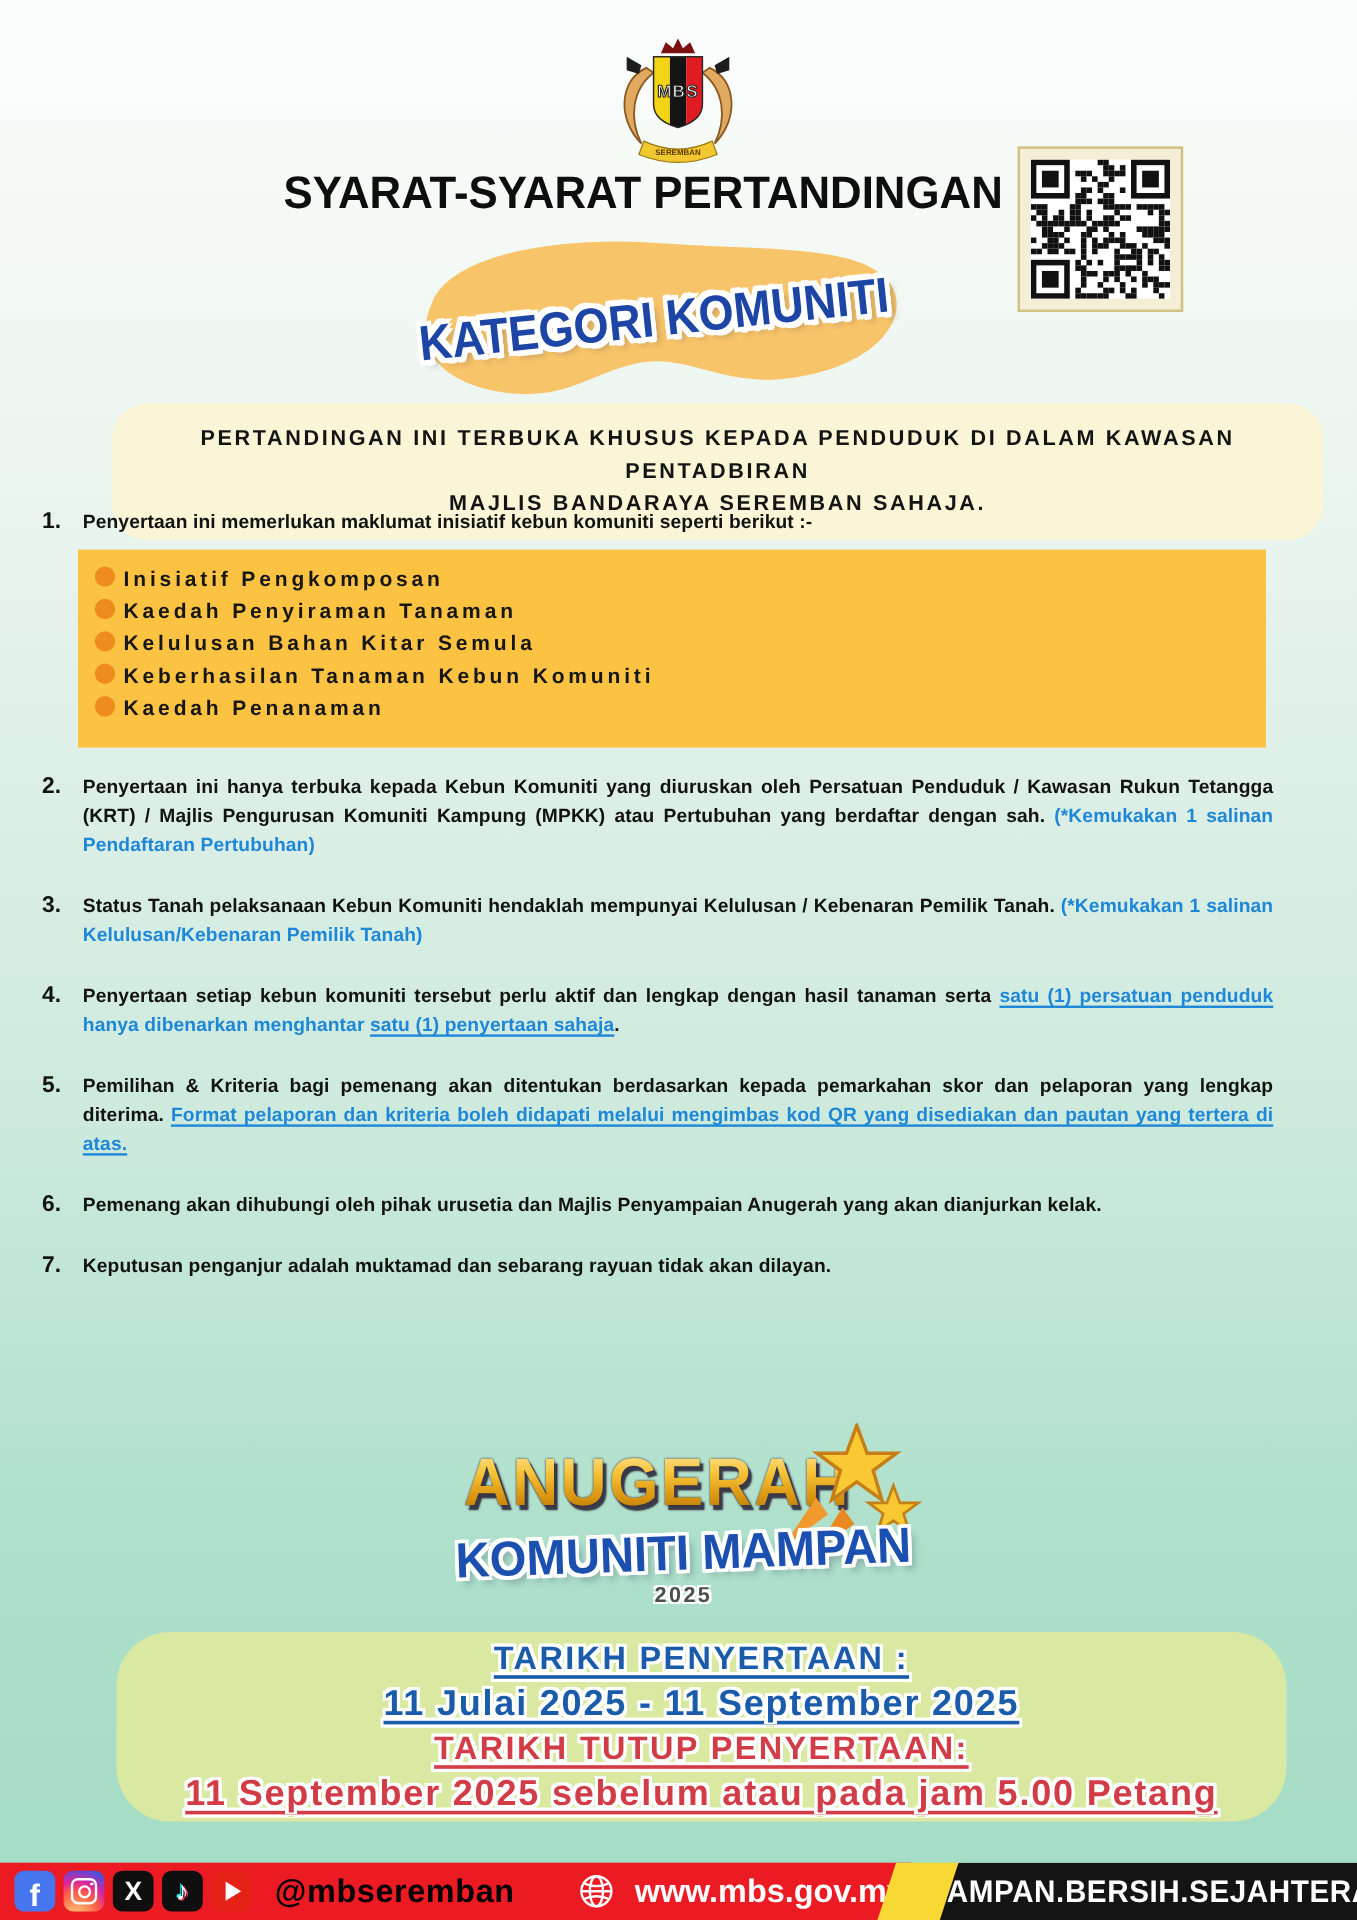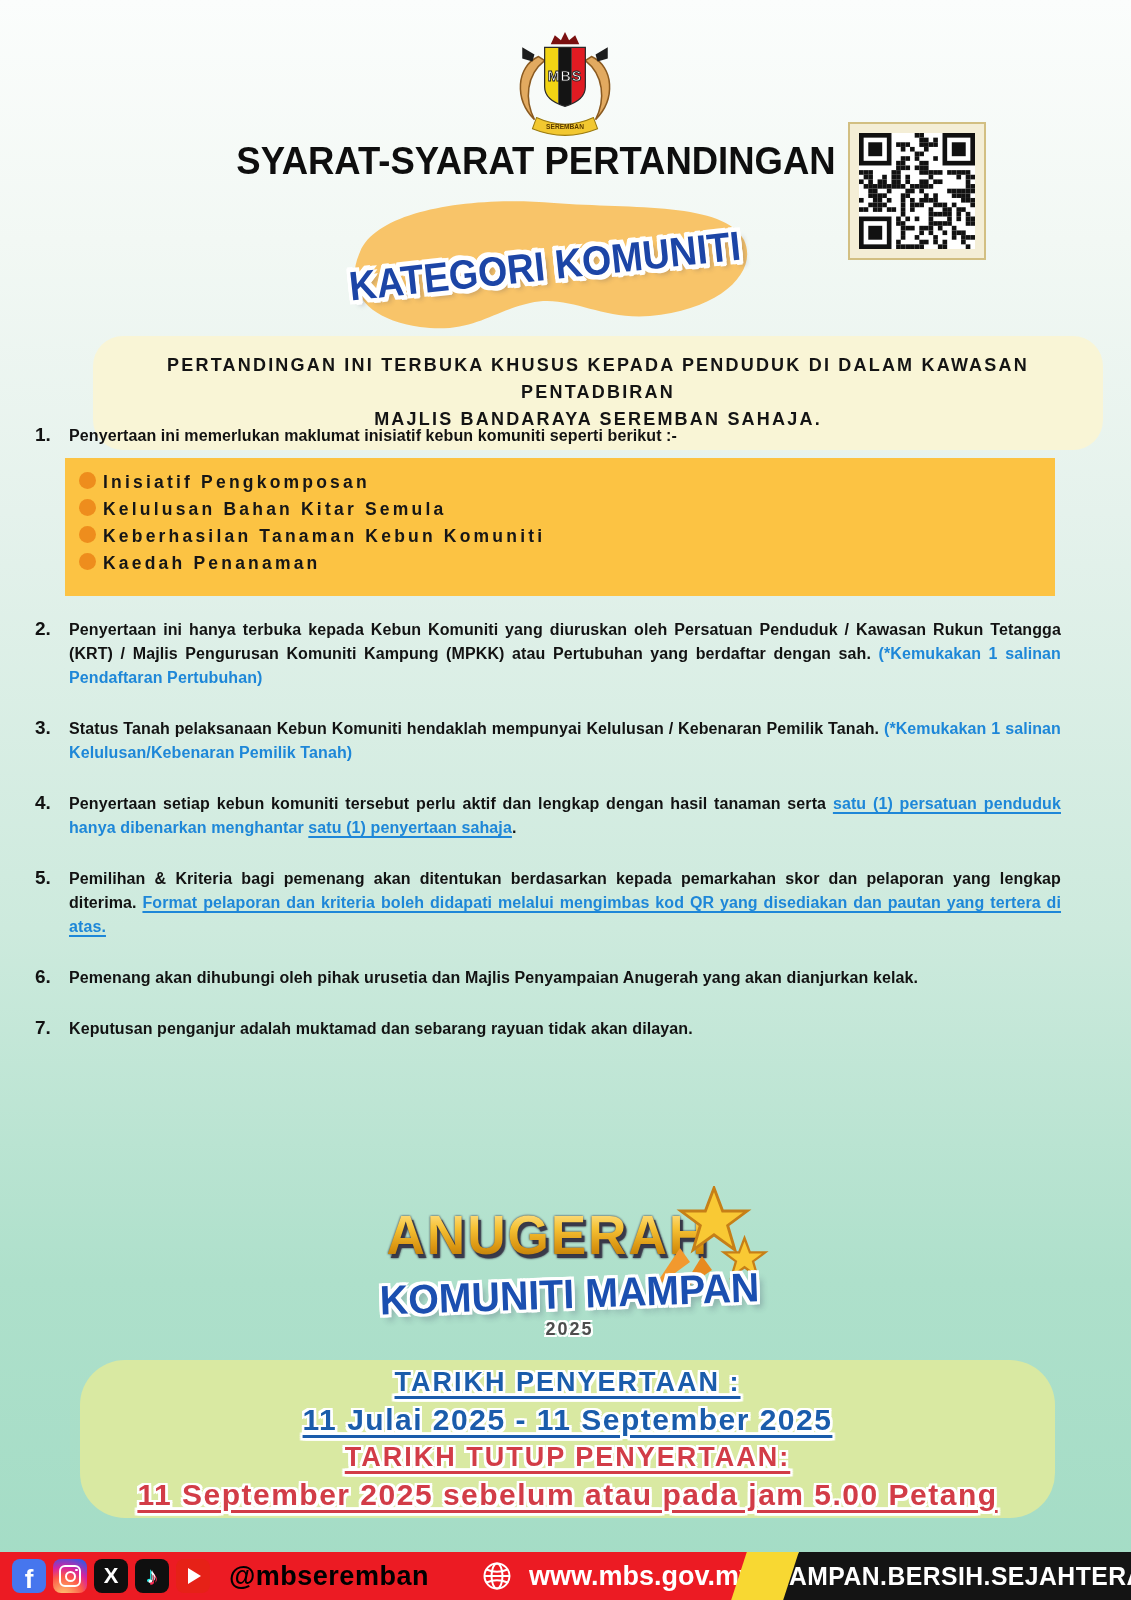--- a/index.html
+++ b/index.html
@@ -80,21 +80,21 @@
     font-size:18px; color:#44301c;
     text-shadow:-2px -2px 0 #fff,2px -2px 0 #fff,-2px 2px 0 #fff,2px 2px 0 #fff;
   }
   .award-year{
     margin-top:1px; font-size:18px; font-weight:800; color:#4d4d4d; letter-spacing:2px;
     text-shadow:-2px -2px 0 #fff,2px -2px 0 #fff,-2px 2px 0 #fff,2px 2px 0 #fff;
   }
 
   
   .dates{
-    left:80px; top:1360px; width:975px; height:158px; box-sizing:border-box;
+    left:97px; top:1360px; width:975px; height:158px; box-sizing:border-box;
     background:#d9e9a2; border-radius:45px;
     display:flex; flex-direction:column; justify-content:center; gap:5px; text-align:center;
     padding:4px 8px;
   }
   .date-line{font-weight:800; text-decoration:underline; text-decoration-thickness:2.5px; text-underline-offset:5px;
     text-shadow:-2.5px -2.5px 0 #fff,2.5px -2.5px 0 #fff,-2.5px 2.5px 0 #fff,2.5px 2.5px 0 #fff,
                 -2.5px 0 0 #fff,2.5px 0 0 #fff,0 -2.5px 0 #fff,0 2.5px 0 #fff;}
   .d-blue{color:#1a5cab;}
   .d-red{color:#d23c47;}
   .d-sm{font-size:27px; letter-spacing:2px;}
@@ -388,20 +388,24 @@
         <span class="term-num">1.</span>
         <p class="term-text"><span class="seg-n">Penyertaan ini memerlukan maklumat inisiatif kebun komuniti seperti berikut :-</span></p>
       </div>
       <div class="checklist">
         <div class="check-item">
           <span class="check-bullet"></span>
           <span class="check-label">Inisiatif Pengkomposan</span>
         </div>
         <div class="check-item">
           <span class="check-bullet"></span>
+          <span class="check-label">Kaedah Penyiraman Tanaman</span>
+        </div>
+        <div class="check-item">
+          <span class="check-bullet"></span>
           <span class="check-label">Kelulusan Bahan Kitar Semula</span>
         </div>
         <div class="check-item">
           <span class="check-bullet"></span>
           <span class="check-label">Keberhasilan Tanaman Kebun Komuniti</span>
         </div>
         <div class="check-item">
           <span class="check-bullet"></span>
           <span class="check-label">Kaedah Penanaman</span>
         </div>

